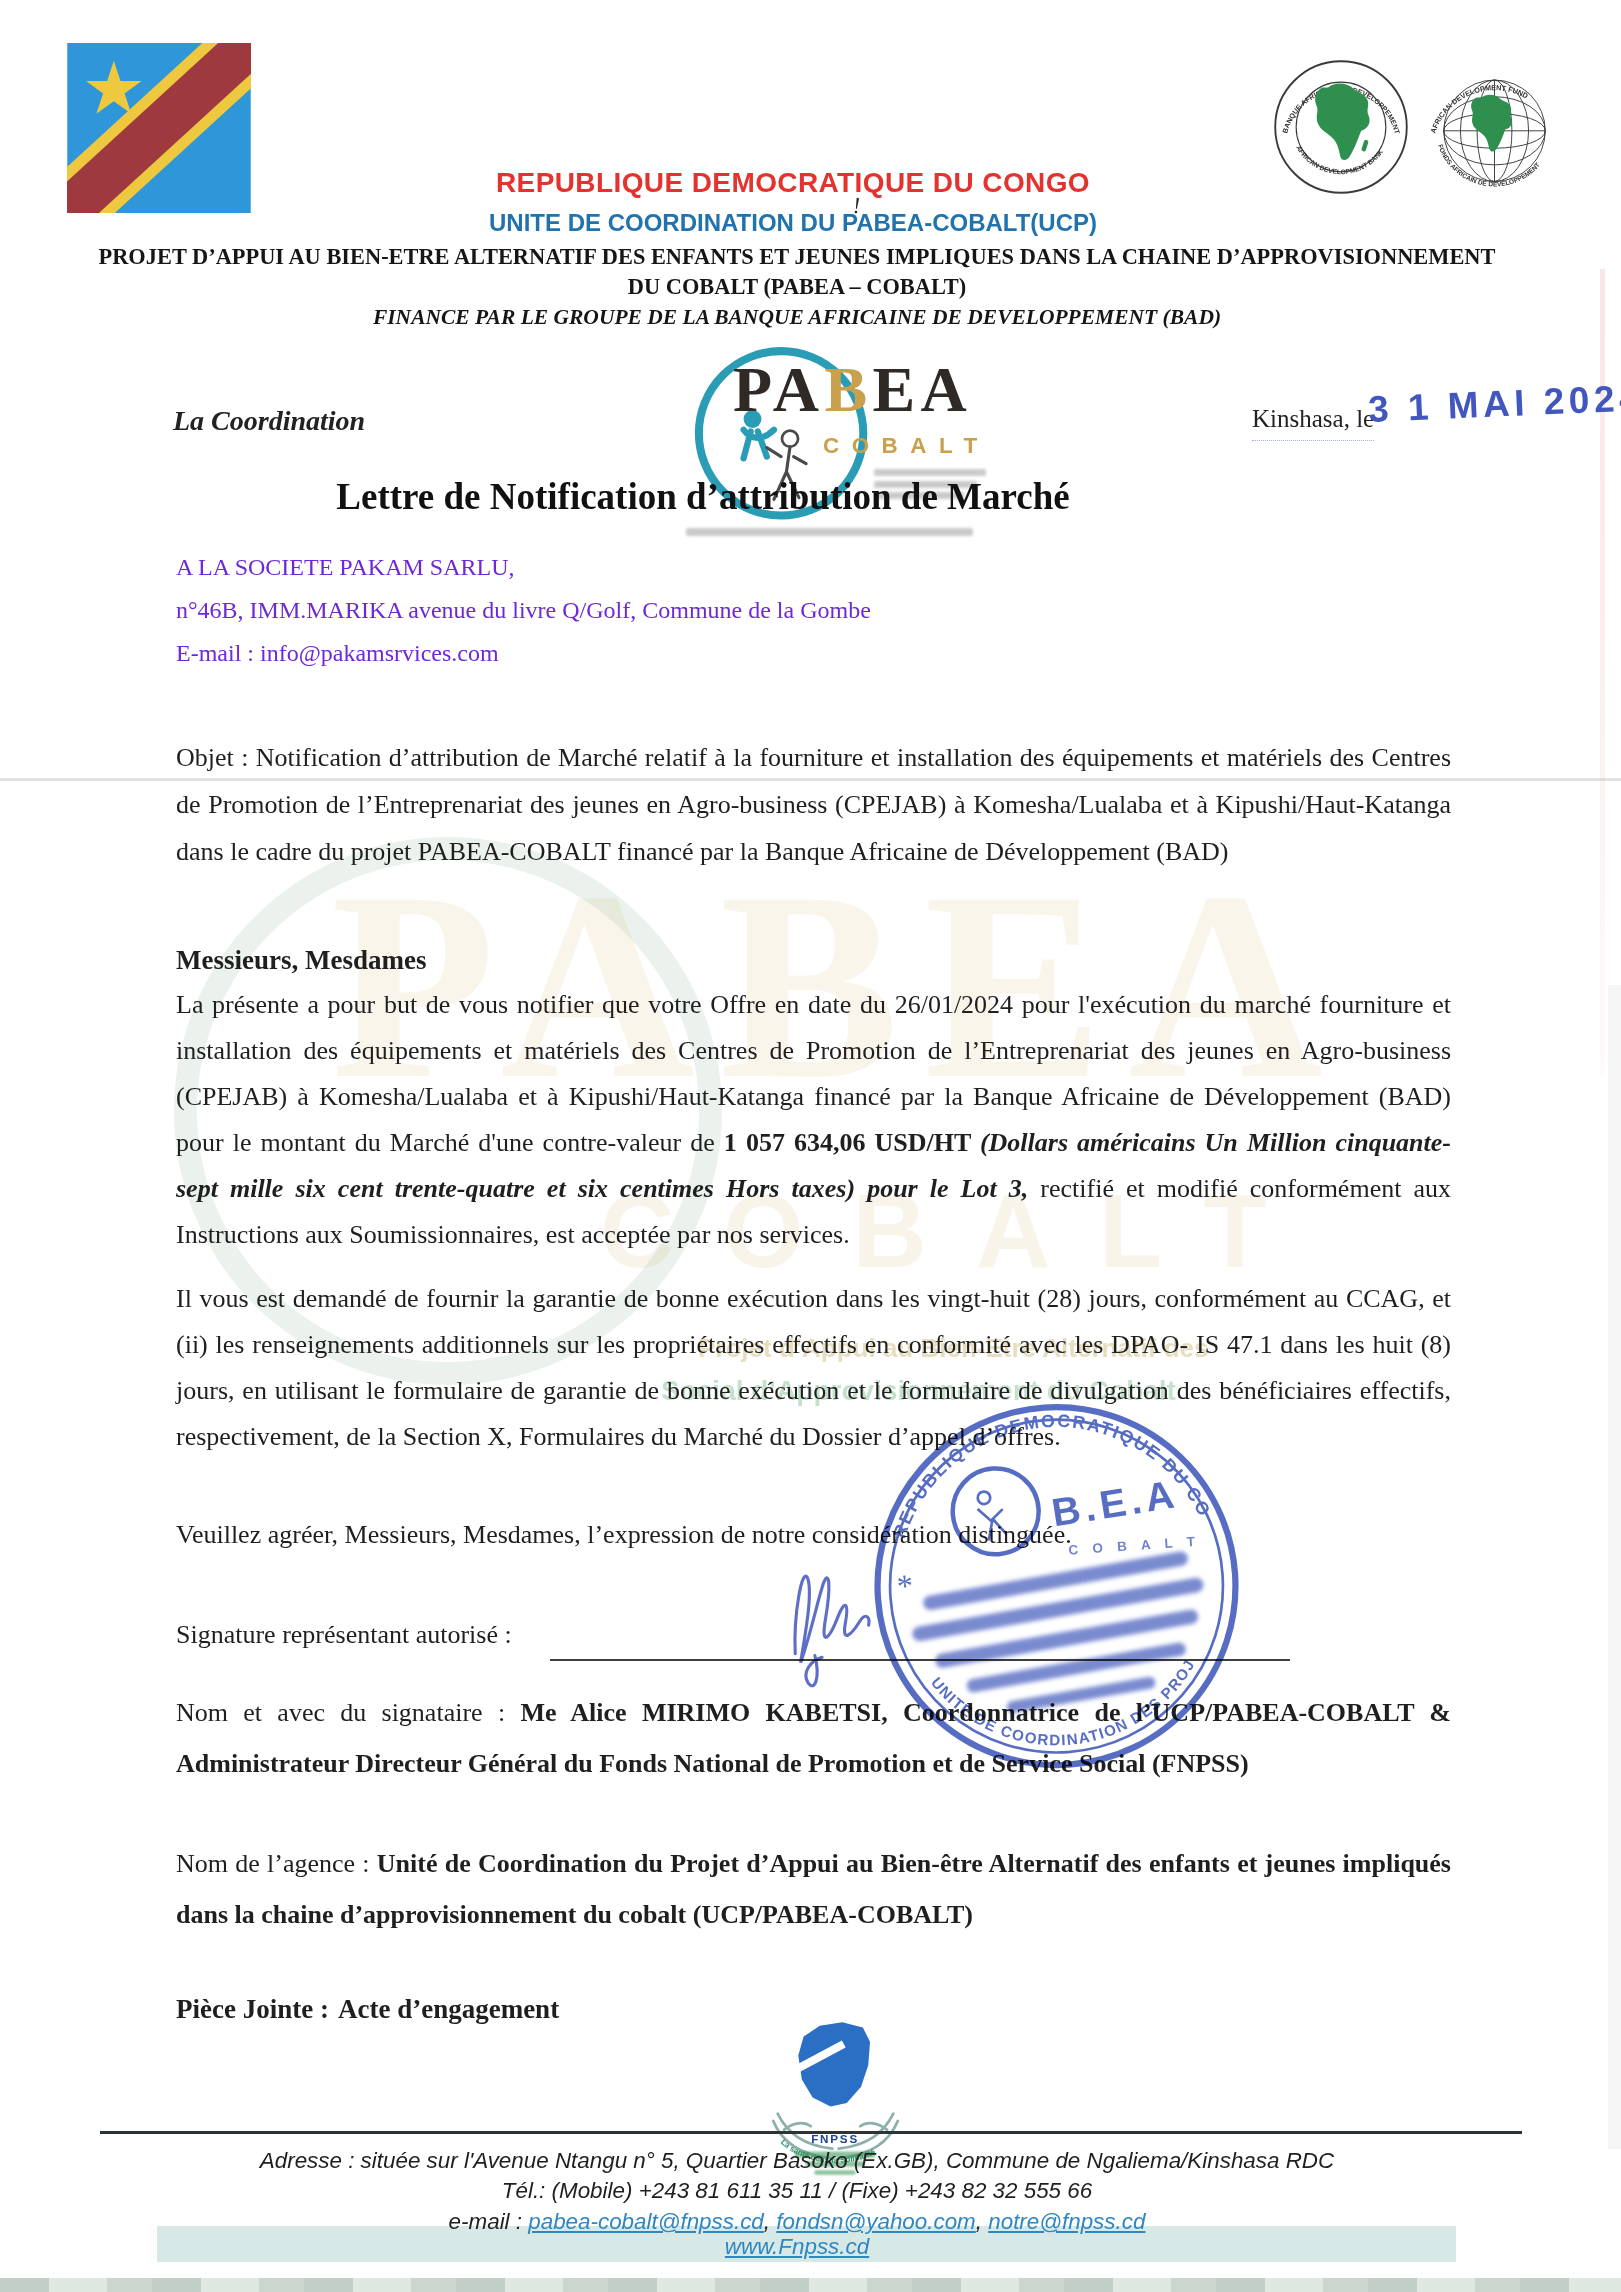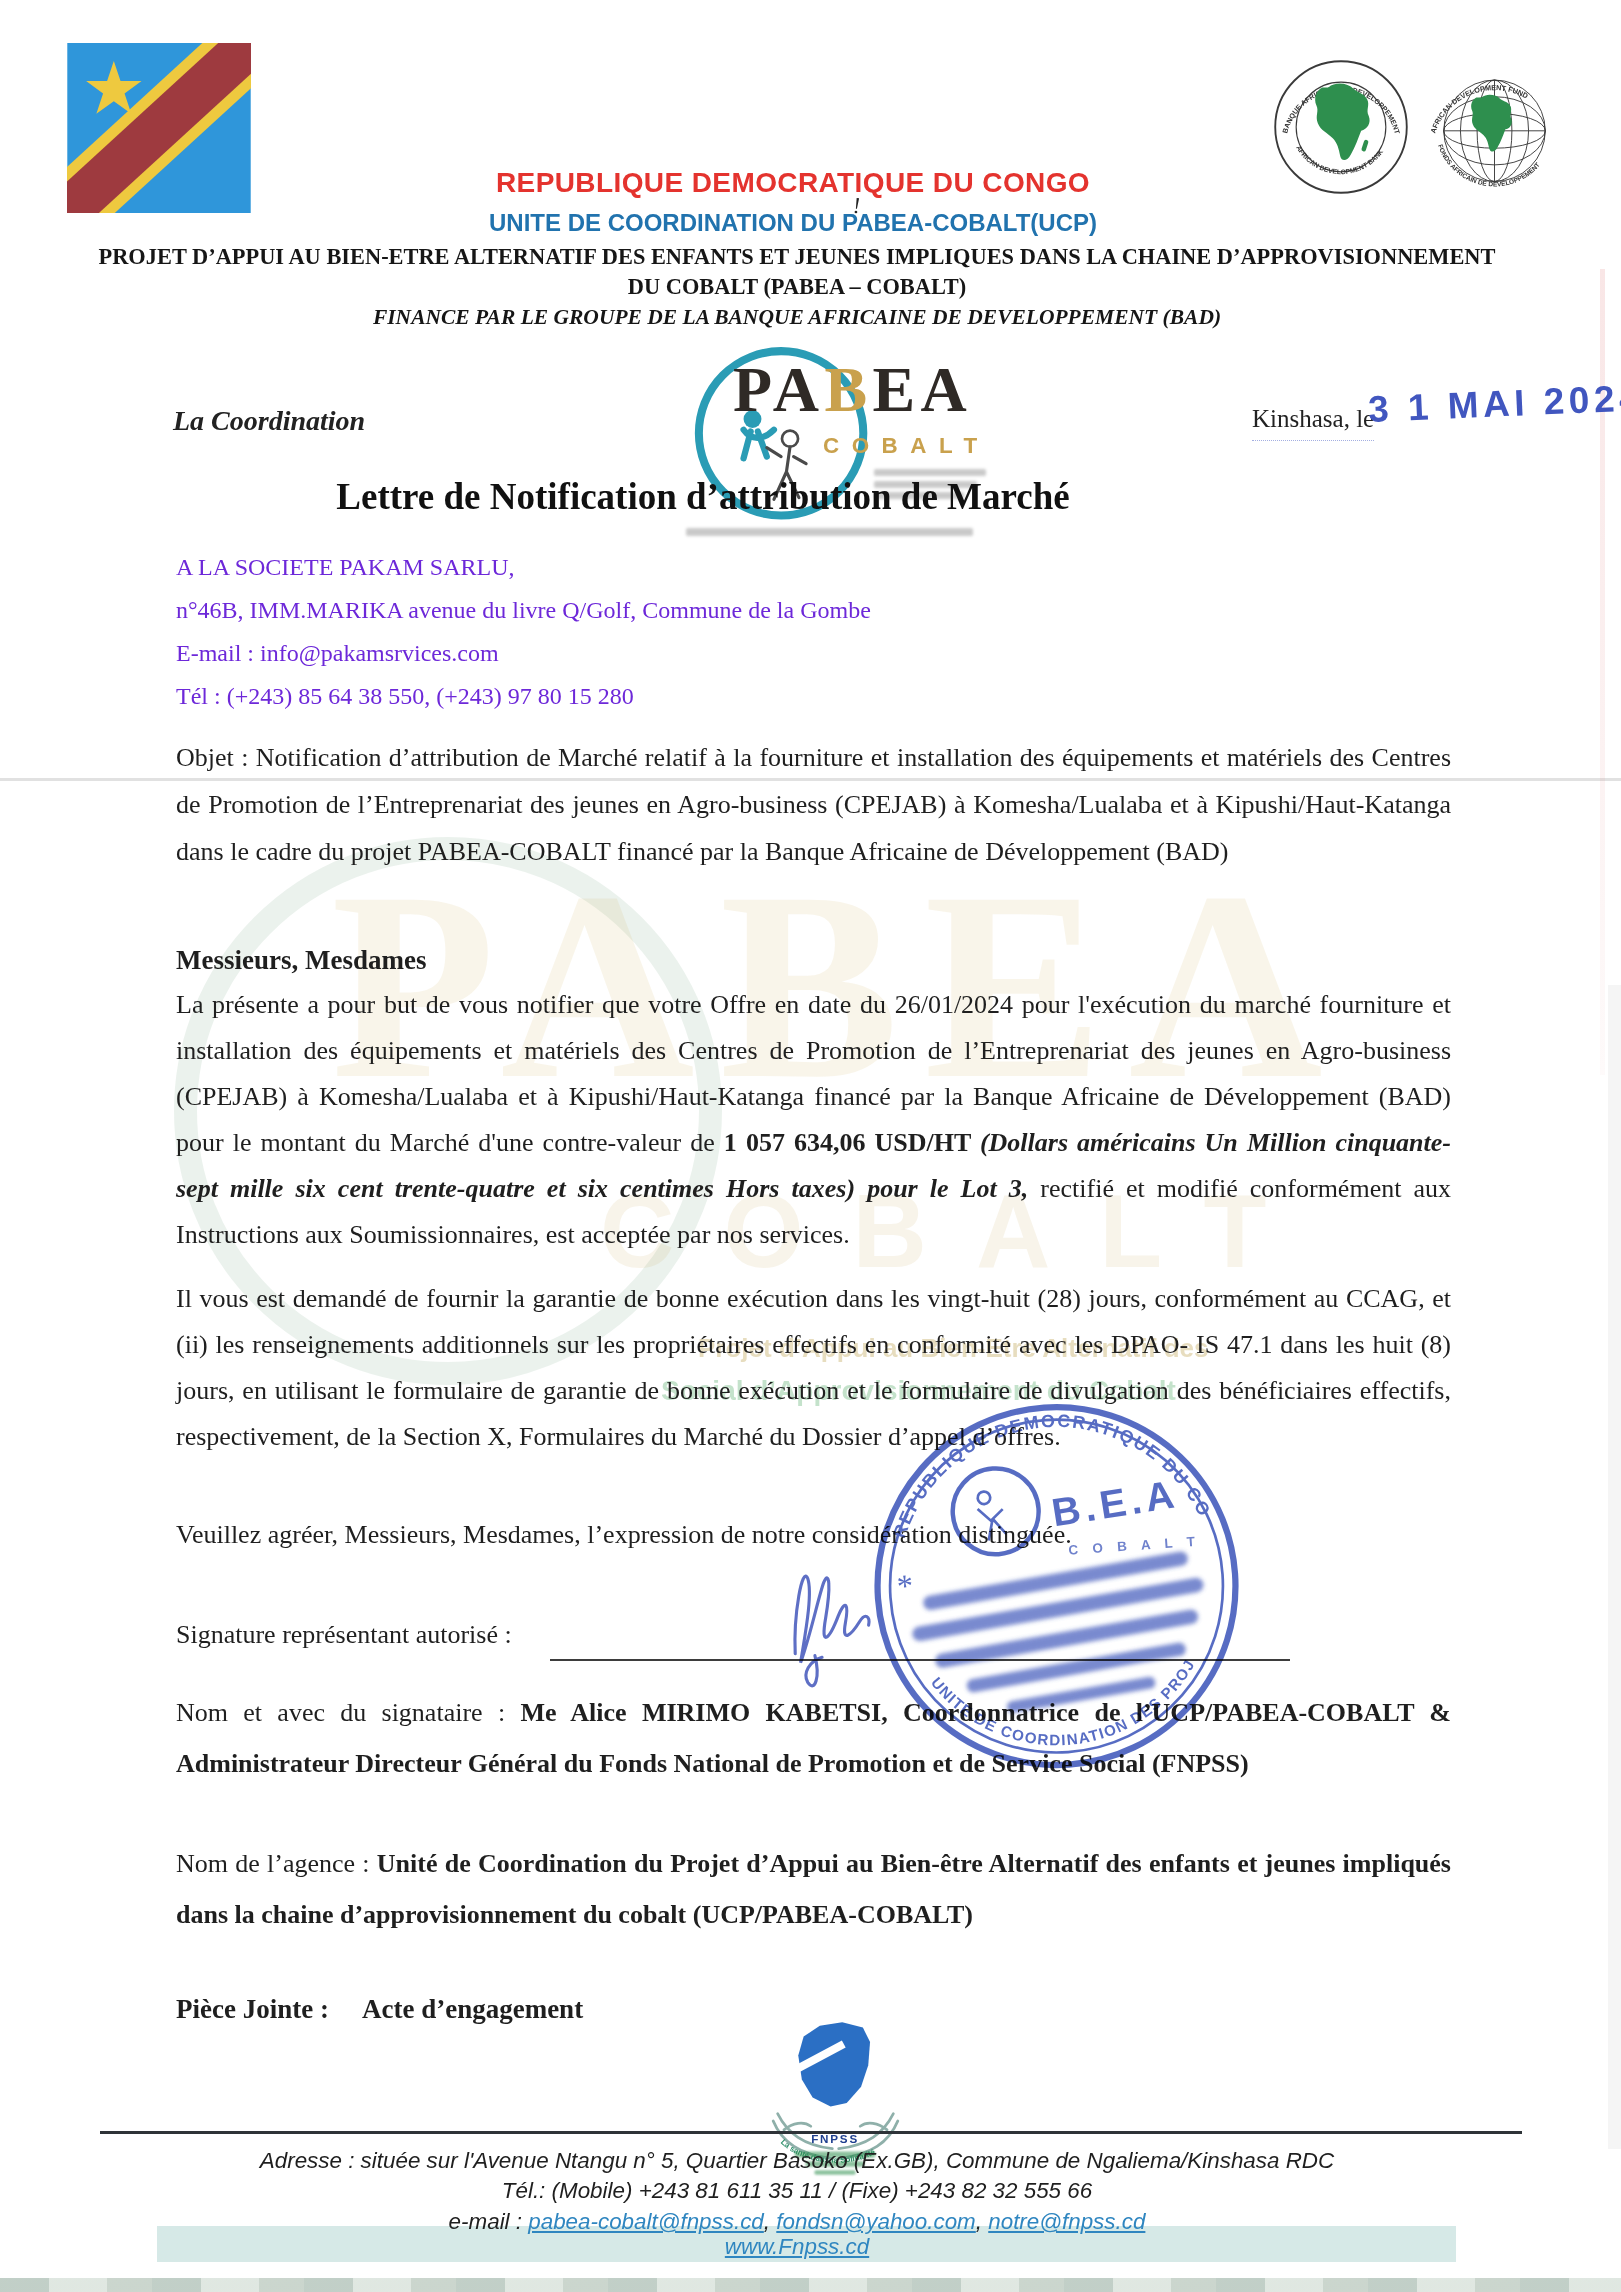--- a/index.html
+++ b/index.html
@@ -153,21 +153,20 @@
 <div class="abs coord" style="left:173px;top:405px;">La Coordination</div>
 <div class="abs place" style="left:1252px;top:405px;">Kinshasa, le</div>
 <div class="abs datestamp nowrap" style="left:1368px;top:383px;">3 1 MAI 2024</div>
 
 <div class="abs ctr doc-title nowrap" style="left:703px;top:475px;">Lettre de Notification d’attribution de Marché</div>
 
 <div class="abs recip" style="left:176px;top:546px;width:1281px;">
   <div>A LA SOCIETE PAKAM SARLU,</div>
   <div>n°46B, IMM.MARIKA avenue du livre Q/Golf, Commune de la Gombe</div>
   <div><span>E-mail : </span><span>info@pakamsrvices.com</span></div>
-  <div>Tél : (+243) 85 64 38 550, (+243) 97 80 15 280</div>
 </div>
 
 <p class="abs body-text just" style="left:176px;top:734px;width:1275px;line-height:47px;margin:0;">Objet : Notification d’attribution de Marché relatif à la fourniture et installation des équipements et matériels des Centres de Promotion de l’Entreprenariat des jeunes en Agro-business (CPEJAB) à Komesha/Lualaba et à Kipushi/Haut-Katanga dans le cadre du projet PABEA-COBALT financé par la Banque Africaine de Développement (BAD)</p>
 
 <div class="abs body-text b" style="left:176px;top:937px;font-size:27px;text-align:center;">Messieurs, Mesdames</div>
 
 <p class="abs body-text just" style="left:176px;top:982px;width:1275px;margin:0;"><span>La présente a pour but de vous notifier que votre Offre en date du 26/01/2024  pour l'exécution du marché fourniture et installation des équipements et matériels des Centres de Promotion de l’Entreprenariat des jeunes en Agro-business (CPEJAB) à Komesha/Lualaba et à Kipushi/Haut-Katanga financé par la Banque Africaine de Développement (BAD) pour le montant du Marché d'une contre-valeur de </span><span class="b">1 057 634,06 USD/HT </span><span class="bi">(Dollars américains Un Million cinquante-sept mille six cent trente-quatre et six centimes Hors taxes) pour le Lot 3,</span><span> rectifié et modifié conformément aux Instructions aux Soumissionnaires, est acceptée par nos services.</span></p>
 
 <p class="abs body-text just" style="left:176px;top:1276px;width:1275px;margin:0;">Il vous est demandé de fournir la garantie de bonne exécution dans les vingt-huit (28) jours, conformément au CCAG, et (ii) les renseignements additionnels sur les propriétaires effectifs en conformité avec les DPAO- IS 47.1 dans les huit (8) jours, en utilisant le formulaire de garantie de bonne exécution et le formulaire de divulgation des bénéficiaires effectifs, respectivement, de la Section X, Formulaires du Marché du Dossier d’appel d’offres.</p>
 
@@ -215,21 +214,21 @@
       <rect x="-118" y="86" width="248" height="15" rx="7"></rect>
       <rect x="-78" y="118" width="168" height="13" rx="6"></rect>
     </g>
   </g>
 </svg>
 
 <p class="abs body-text just" style="left:176px;top:1687px;width:1275px;line-height:51px;margin:0;"><span>Nom et avec du signataire : </span><span class="b">Me Alice MIRIMO KABETSI, </span><span class="b">Coordonnatrice de l’UCP/PABEA-COBALT &amp; Administrateur Directeur Général du Fonds National de Promotion et de Service Social (FNPSS)</span></p>
 
 <p class="abs body-text just" style="left:176px;top:1838px;width:1275px;line-height:51px;margin:0;"><span>Nom de l’agence :  </span><span class="b">Unité de Coordination du Projet d’Appui au Bien-être Alternatif des enfants et jeunes impliqués dans la chaine d’approvisionnement du cobalt (UCP/PABEA-COBALT)</span></p>
 
-<div class="abs body-text b" style="left:176px;top:1986px;font-size:27px;"><span>Pièce Jointe :</span><span style="margin-left:33px;">Acte d’engagement</span></div>
+<div class="abs body-text b" style="left:176px;top:1986px;font-size:27px;"><span>Pièce Jointe :</span><span style="margin-left:9px;">Acte d’engagement</span></div>
 
 <svg class="abs" style="left:757px;top:2015px;z-index:2;" width="157" height="175" viewBox="0 0 175 195">
   <path fill="#2b6fc4" d="M70 12 L95 8 L118 14 L126 30 L124 56 L116 80 L100 98 L82 102 L62 92 L50 72 L46 45 L52 24 Z"></path>
   <rect x="42" y="42" width="58" height="9" fill="#ffffff" transform="rotate(-28 70 46)"></rect>
   <g stroke="#8fb0aa" stroke-width="3" fill="none" stroke-linecap="round">
     <path d="M18 118 C28 142 48 156 84 160"></path>
     <path d="M23 110 C34 132 52 145 84 149"></path>
     <path d="M157 118 C147 142 127 156 91 160"></path>
     <path d="M152 110 C141 132 123 145 91 149"></path>
     <path d="M30 128 C40 120 52 118 60 124"></path>

